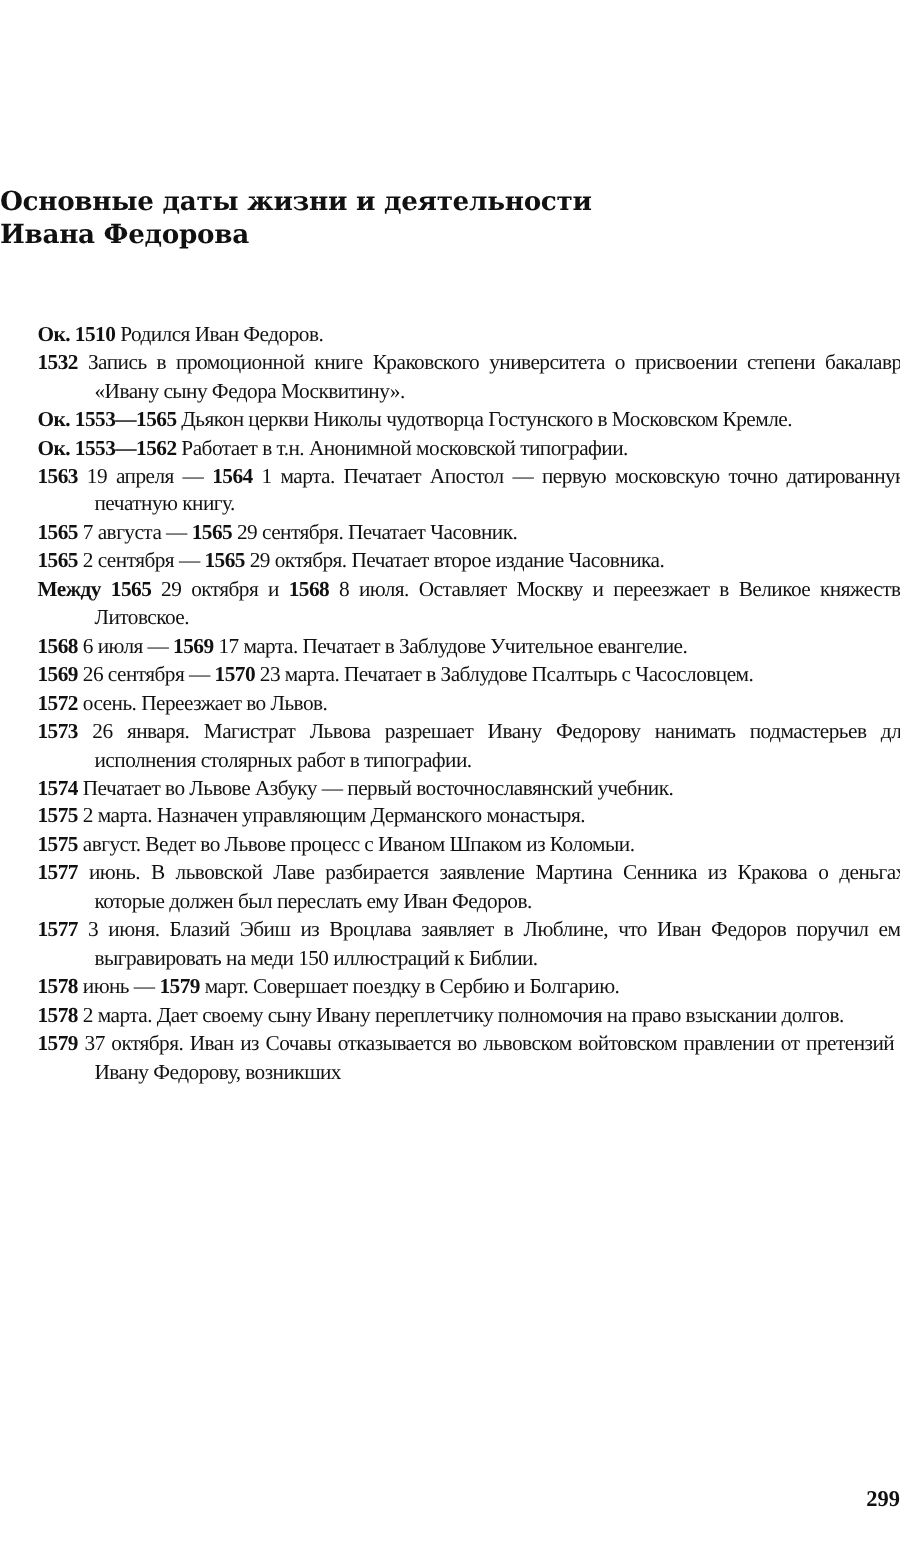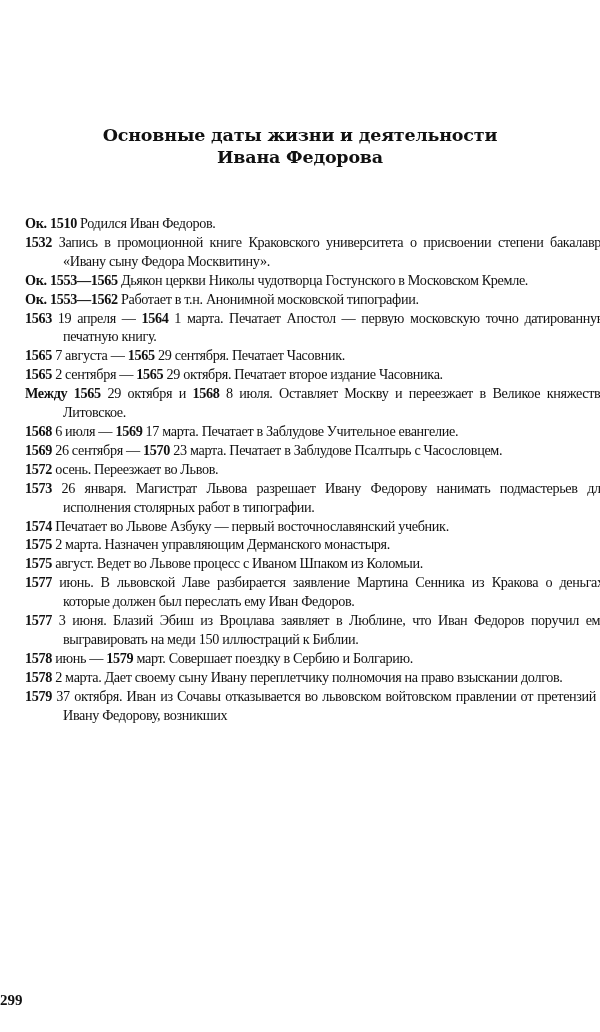--- a/index.html
+++ b/index.html
@@ -1,26 +1,26 @@
 <!DOCTYPE html>
 <html><head>
 <meta charset="utf-8">
 <style>
   html, body { margin: 0; padding: 0; background: #ffffff; }
   body { width: 600px; height: 1032px; position: relative; overflow: hidden;
          font-family: "DejaVu Serif", "Liberation Serif", serif; color: #111; }
-  .title { position: absolute; top: 124px; left: 0; width: 600px; text-align: center;
+  .title { position: absolute; top: 124px; left: 0; width: 600px; text-align: left;
            font-family: "DejaVu Serif", serif; font-weight: bold; font-size: 17.5px;
            line-height: 22px; letter-spacing: -0.2px; }
   .entries { position: absolute; top: 214px; left: 25px; width: 582px; }
   .entry { font-size: 14.2px; line-height: 18.9px; text-align: justify;
            padding-left: 38px; text-indent: -38px; letter-spacing: -0.35px;
            font-family: "Liberation Serif", serif; transform-origin: left; }
   .entry .date { font-weight: bold; }
-  .page-num { position: absolute; top: 992px; left: 0; width: 600px; text-align: left;
+  .page-num { position: absolute; top: 992px; left: 0; width: 600px; text-align: right;
               font-family: "Liberation Serif", serif; font-weight: bold; font-size: 15px; }
 </style>
 </head>
 <body>
 
 <div class="title">
   <div>Основные даты жизни и деятельности</div>
   <div>Ивана Федорова</div>
 </div>
 

